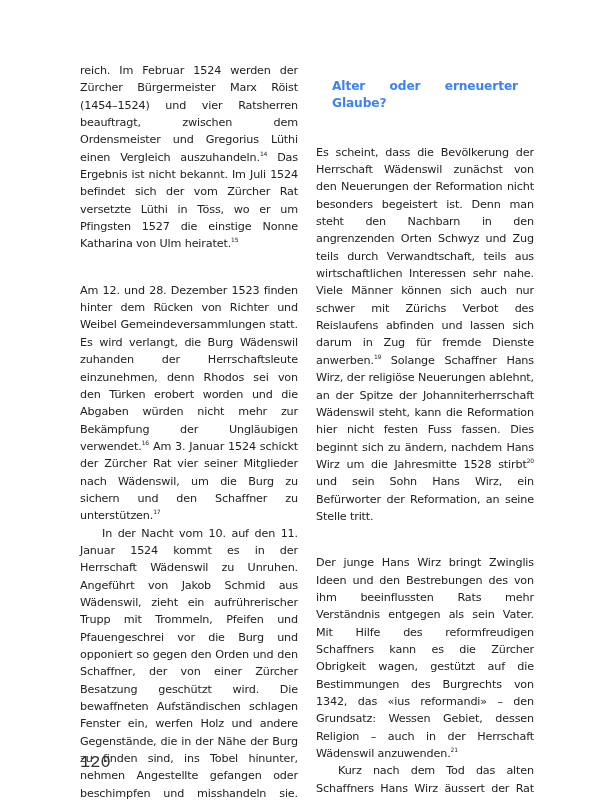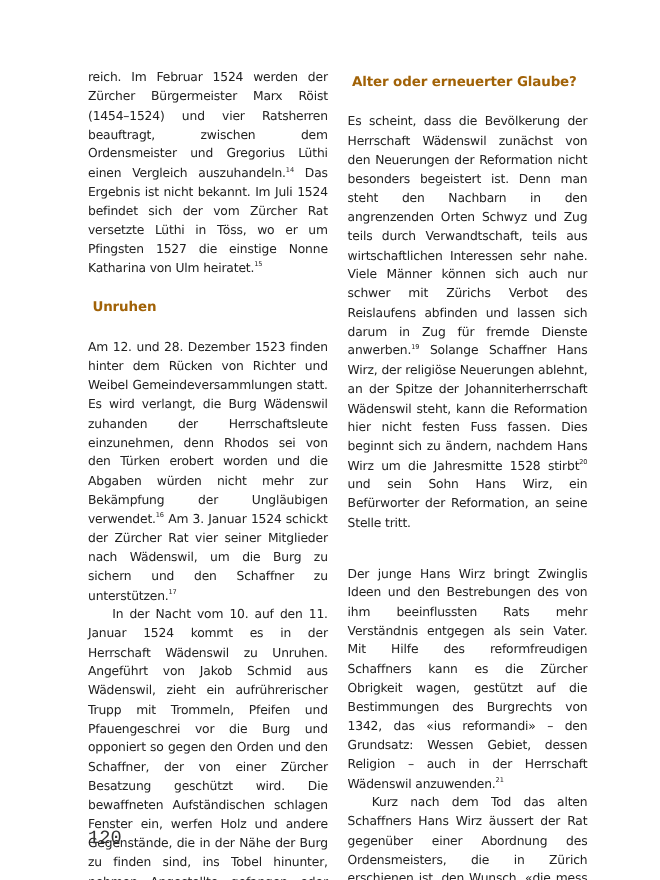--- a/index.html
+++ b/index.html
@@ -5,35 +5,34 @@
   html, body { margin: 0; padding: 0; background: #ffffff; }
   body { width: 600px; height: 800px; position: relative; overflow: hidden;
          font-family: "DejaVu Sans", sans-serif; color: #222222; }
   .col { position: absolute; width: 218px; font-size: 11.2px; line-height: 17.35px;
          text-align: justify; hyphens: manual; letter-spacing: -0.15px; }
   .col-left { left: 80px; top: 62px; }
   .col-right { left: 316px; top: 62px; }
   .p { margin: 0; }
   .p.indent { text-indent: 22px; }
   .p.last-line { text-align-last: left; }
-  .h { color: #a16207; font-weight: bold; font-size: 12.2px; margin: 4px;
+  .h { color: #3b82f6; font-weight: bold; font-size: 12.2px; margin: 16px;
        line-height: 17.35px; letter-spacing: -0.1px; }
   .gap-before-h { height: 14px; }
   .gap-after-h { height: 15px; }
   sup { font-size: 6px; line-height: 0; vertical-align: 5px; }
   .page-no { position: absolute; left: 80px; top: 753px; font-size: 17px;
              color: #333333; font-family: Liberation Mono, monospace; }
 </style>
 </head>
 <body>
 
 <div class="col col-left">
   <p class="p last-line"><span>reich. Im Februar 1524 werden der Zürcher Bürgermeister Marx Röist (1454–1524) und vier Ratsherren beauftragt, zwischen dem Ordensmeister und Gregorius Lüthi einen Vergleich auszuhandeln.</span><sup>14</sup><span> Das Ergebnis ist nicht bekannt. Im Juli 1524 befindet sich der vom Zürcher Rat versetzte Lüthi in Töss, wo er um Pfingsten 1527 die einstige Nonne Katharina von Ulm heiratet.</span><sup>15</sup></p>
   <div class="gap-before-h"></div>
-  <h2 class="h">Unruhen</h2>
   <div class="gap-after-h"></div>
   <p class="p last-line"><span>Am 12. und 28. Dezember 1523 finden hinter dem Rücken von Richter und Weibel Gemeindeversammlungen statt. Es wird verlangt, die Burg Wädenswil zuhanden der Herrschaftsleute einzunehmen, denn Rhodos sei von den Türken erobert worden und die Abgaben würden nicht mehr zur Bekämpfung der Ungläubigen verwendet.</span><sup>16</sup><span> Am 3. Januar 1524 schickt der Zürcher Rat vier seiner Mitglieder nach Wädenswil, um die Burg zu sichern und den Schaffner zu unterstützen.</span><sup>17</sup></p>
   <p class="p indent last-line"><span>In der Nacht vom 10. auf den 11. Januar 1524 kommt es in der Herrschaft Wädenswil zu Unruhen. Angeführt von Jakob Schmid aus Wädenswil, zieht ein aufrührerischer Trupp mit Trommeln, Pfeifen und Pfauengeschrei vor die Burg und opponiert so gegen den Orden und den Schaffner, der von einer Zürcher Besatzung geschützt wird. Die bewaffneten Aufständischen schlagen Fenster ein, werfen Holz und andere Gegenstände, die in der Nähe der Burg zu finden sind, ins Tobel hinunter, nehmen Angestellte gefangen oder beschimpfen und misshandeln sie. Hintergrund dieser Ausschreitungen sind nicht in erster Linie Glaubenssachen, sondern man beklagt sich vielmehr über allerlei Ungerechtigkeiten und Einschränkungen durch den Orden, unter denen man zu leiden hat.</span></p>
 </div>
 
 <div class="col col-right">
   <h2 class="h">Alter oder erneuerter Glaube?</h2>
   <div class="gap-after-h"></div>
   <p class="p last-line"><span>Es scheint, dass die Bevölkerung der Herrschaft Wädenswil zunächst von den Neuerungen der Reformation nicht besonders begeistert ist. Denn man steht den Nachbarn in den angrenzenden Orten Schwyz und Zug teils durch Verwandtschaft, teils aus wirtschaftlichen Interessen sehr nahe. Viele Männer können sich auch nur schwer mit Zürichs Verbot des Reislaufens abfinden und lassen sich darum in Zug für fremde Dienste anwerben.</span><sup>19</sup><span> Solange Schaffner Hans Wirz, der religiöse Neuerungen ablehnt, an der Spitze der Johanniterherrschaft Wädenswil steht, kann die Reformation hier nicht festen Fuss fassen. Dies beginnt sich zu ändern, nachdem Hans Wirz um die Jahresmitte 1528 stirbt</span><sup>20</sup><span> und sein Sohn Hans Wirz, ein Befürworter der Reformation, an seine Stelle tritt.</span></p>
   <div class="gap-before-h"></div>

